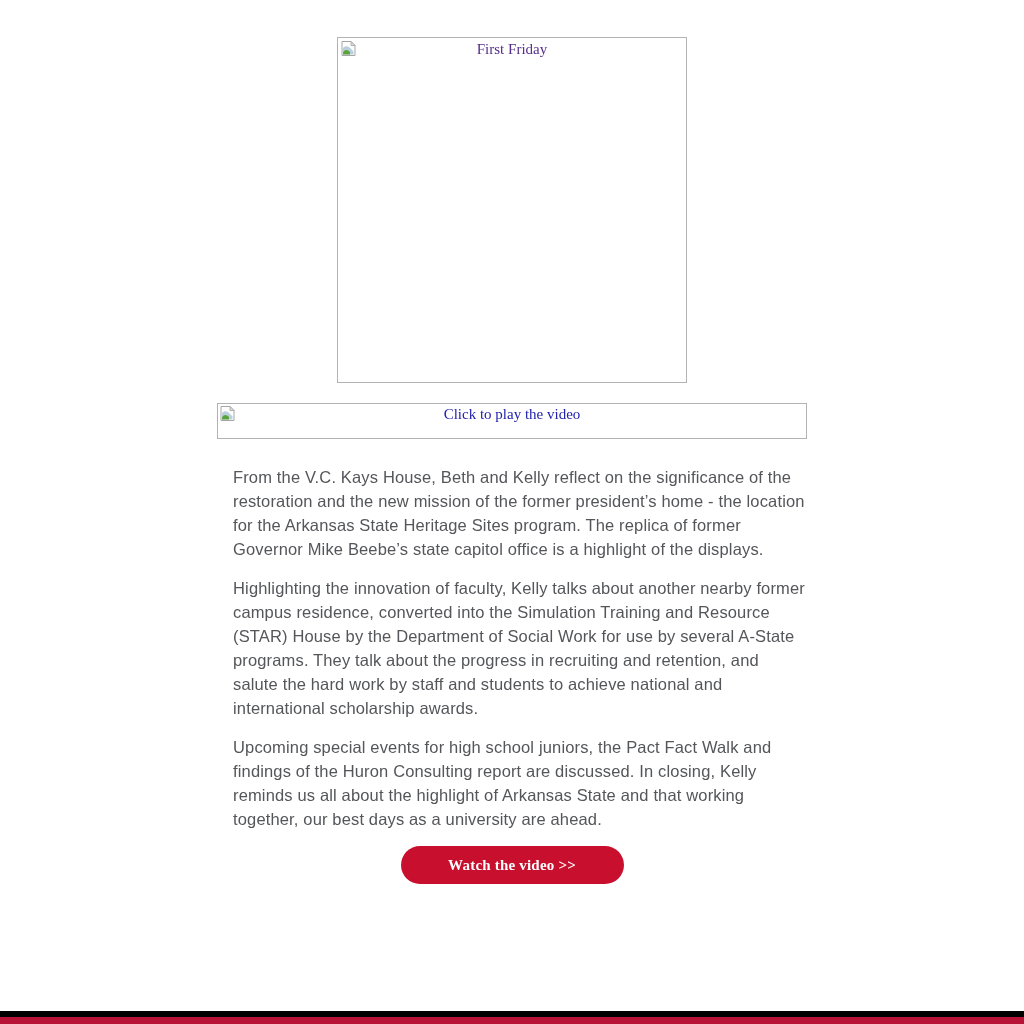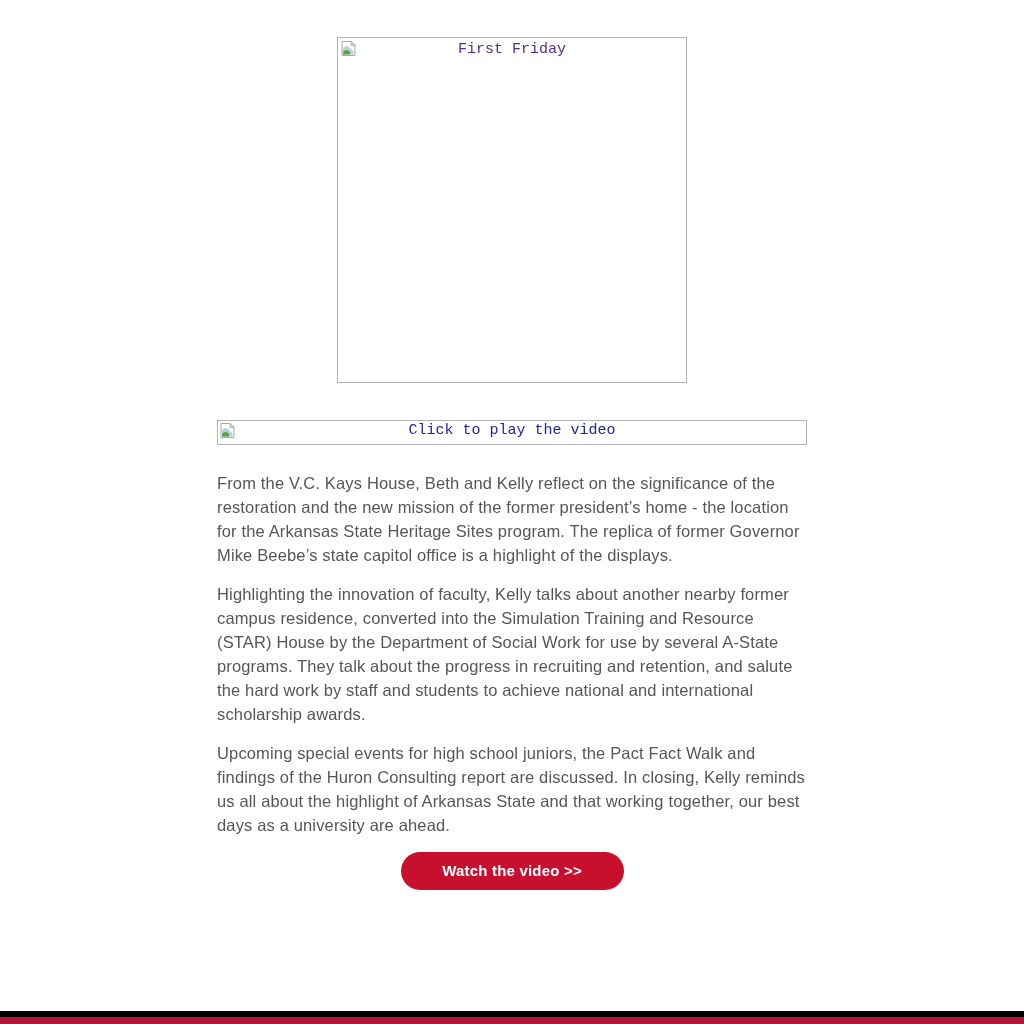--- a/index.html
+++ b/index.html
@@ -26,70 +26,70 @@
     border: 1px solid var(--box-border, #b2b2b2);
     background: #ffffff;
   }
   .img-box.hero {
     width: 350px;
     height: 346px;
     margin: 37px auto 0 auto;
   }
   .img-box.banner {
     width: 590px;
-    height: 25px;
-    margin: 37px auto 0 auto;
+    height: 36px;
+    margin: 20px auto 0 auto;
   }
   .broken-icon {
     position: absolute;
     top: 2px;
     left: 2px;
     width: 17px;
     height: 17px;
   }
   .img-box.banner .broken-icon {
     top: 1px;
     left: 1px;
   }
   .alt-text {
     position: absolute;
     top: 3px;
     left: 0;
     right: 0;
     text-align: center;
-    font-family: Liberation Mono, monospace;
+    font-family: Liberation Serif, serif;
     font-size: 15px;
     line-height: 17px;
   }
   .img-box.banner .alt-text {
     top: 1px;
     line-height: 18px;
   }
   .alt-purple { color: var(--alt-link-visited, #552e8b); }
   .alt-blue   { color: var(--alt-link-blue, #2222ad); }
   .article {
     margin-top: 26px;
     color: var(--body-text, #55565a);
     font-size: 16.5px;
     line-height: 24px;
     letter-spacing: 0.15px;
   }
   .article p {
-    margin: 0 0 15px 0;
+    margin: 0 0 15px 16px;
   }
   .cta-button {
     display: block;
     width: 223px;
     height: 38px;
     margin: 3px auto 0 auto;
     background: var(--button-red, #c8102e);
     border: none;
     border-radius: 19px;
     color: #ffffff;
-    font-family: Liberation Sans, sans-serif;
+    font-family: Liberation Serif, serif;
     font-weight: bold;
     font-size: 15px;
     line-height: 38px;
     text-align: center;
     text-decoration: none;
     letter-spacing: 0.2px;
     cursor: pointer;
   }
   .footer-black-bar {
     position: absolute;

